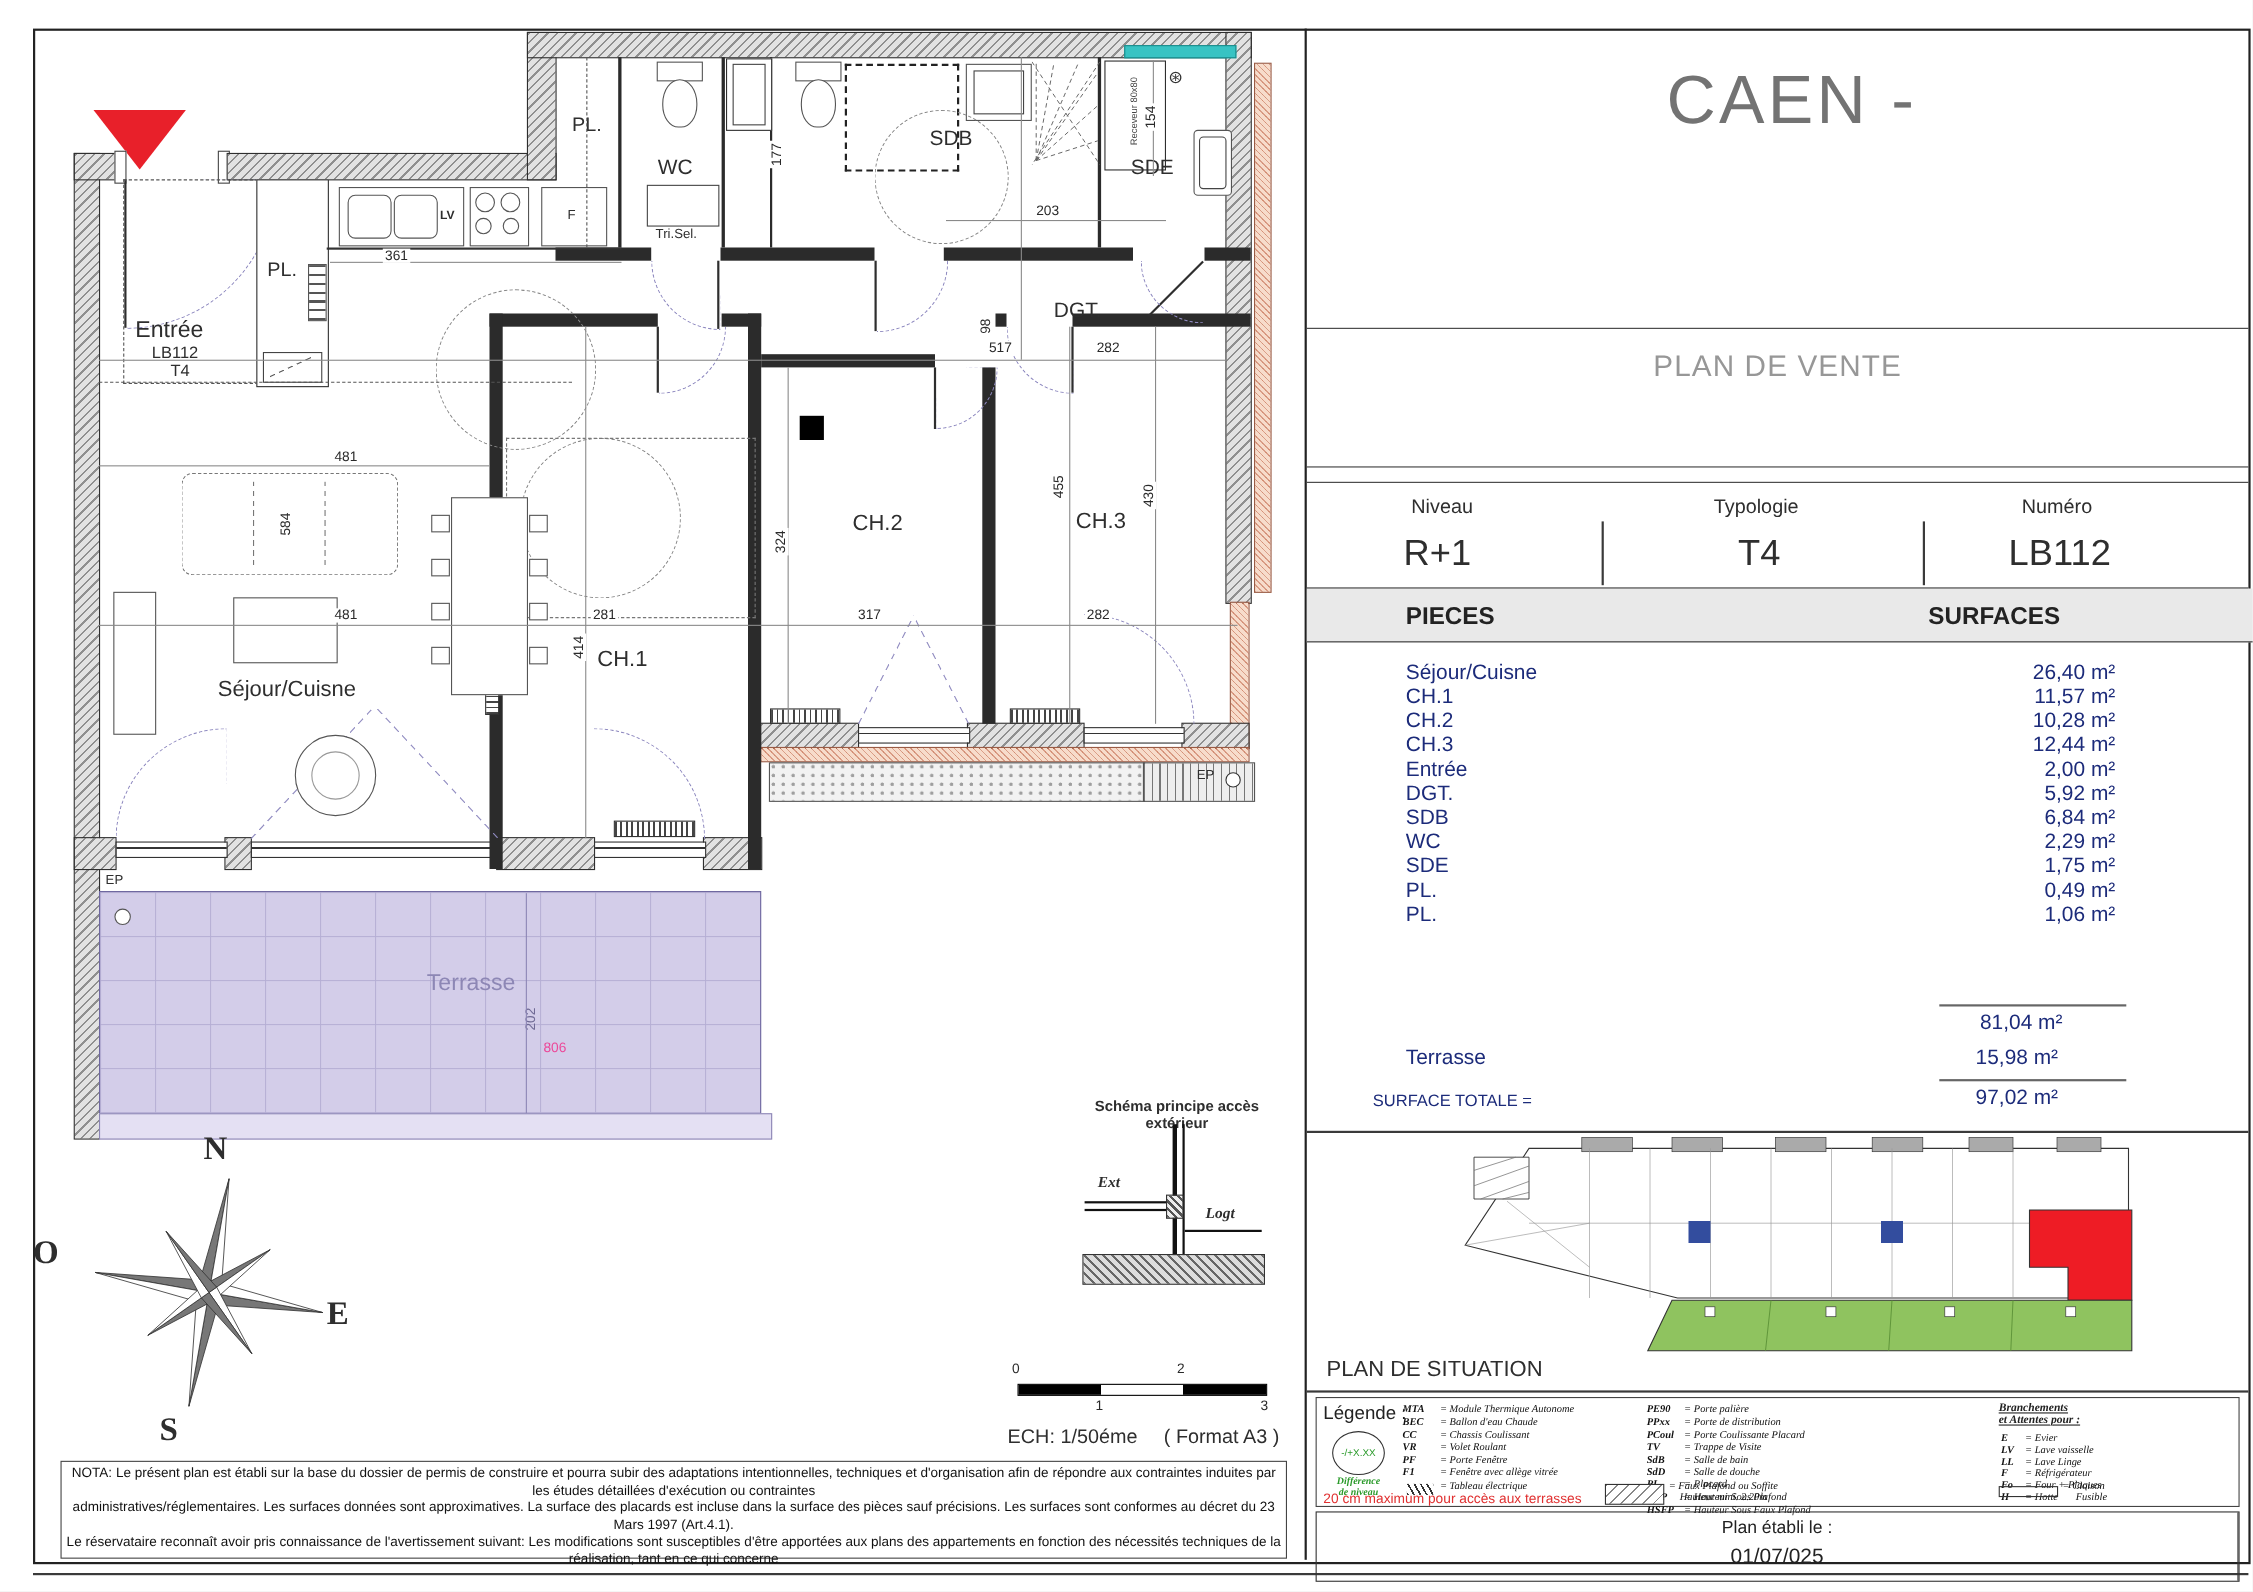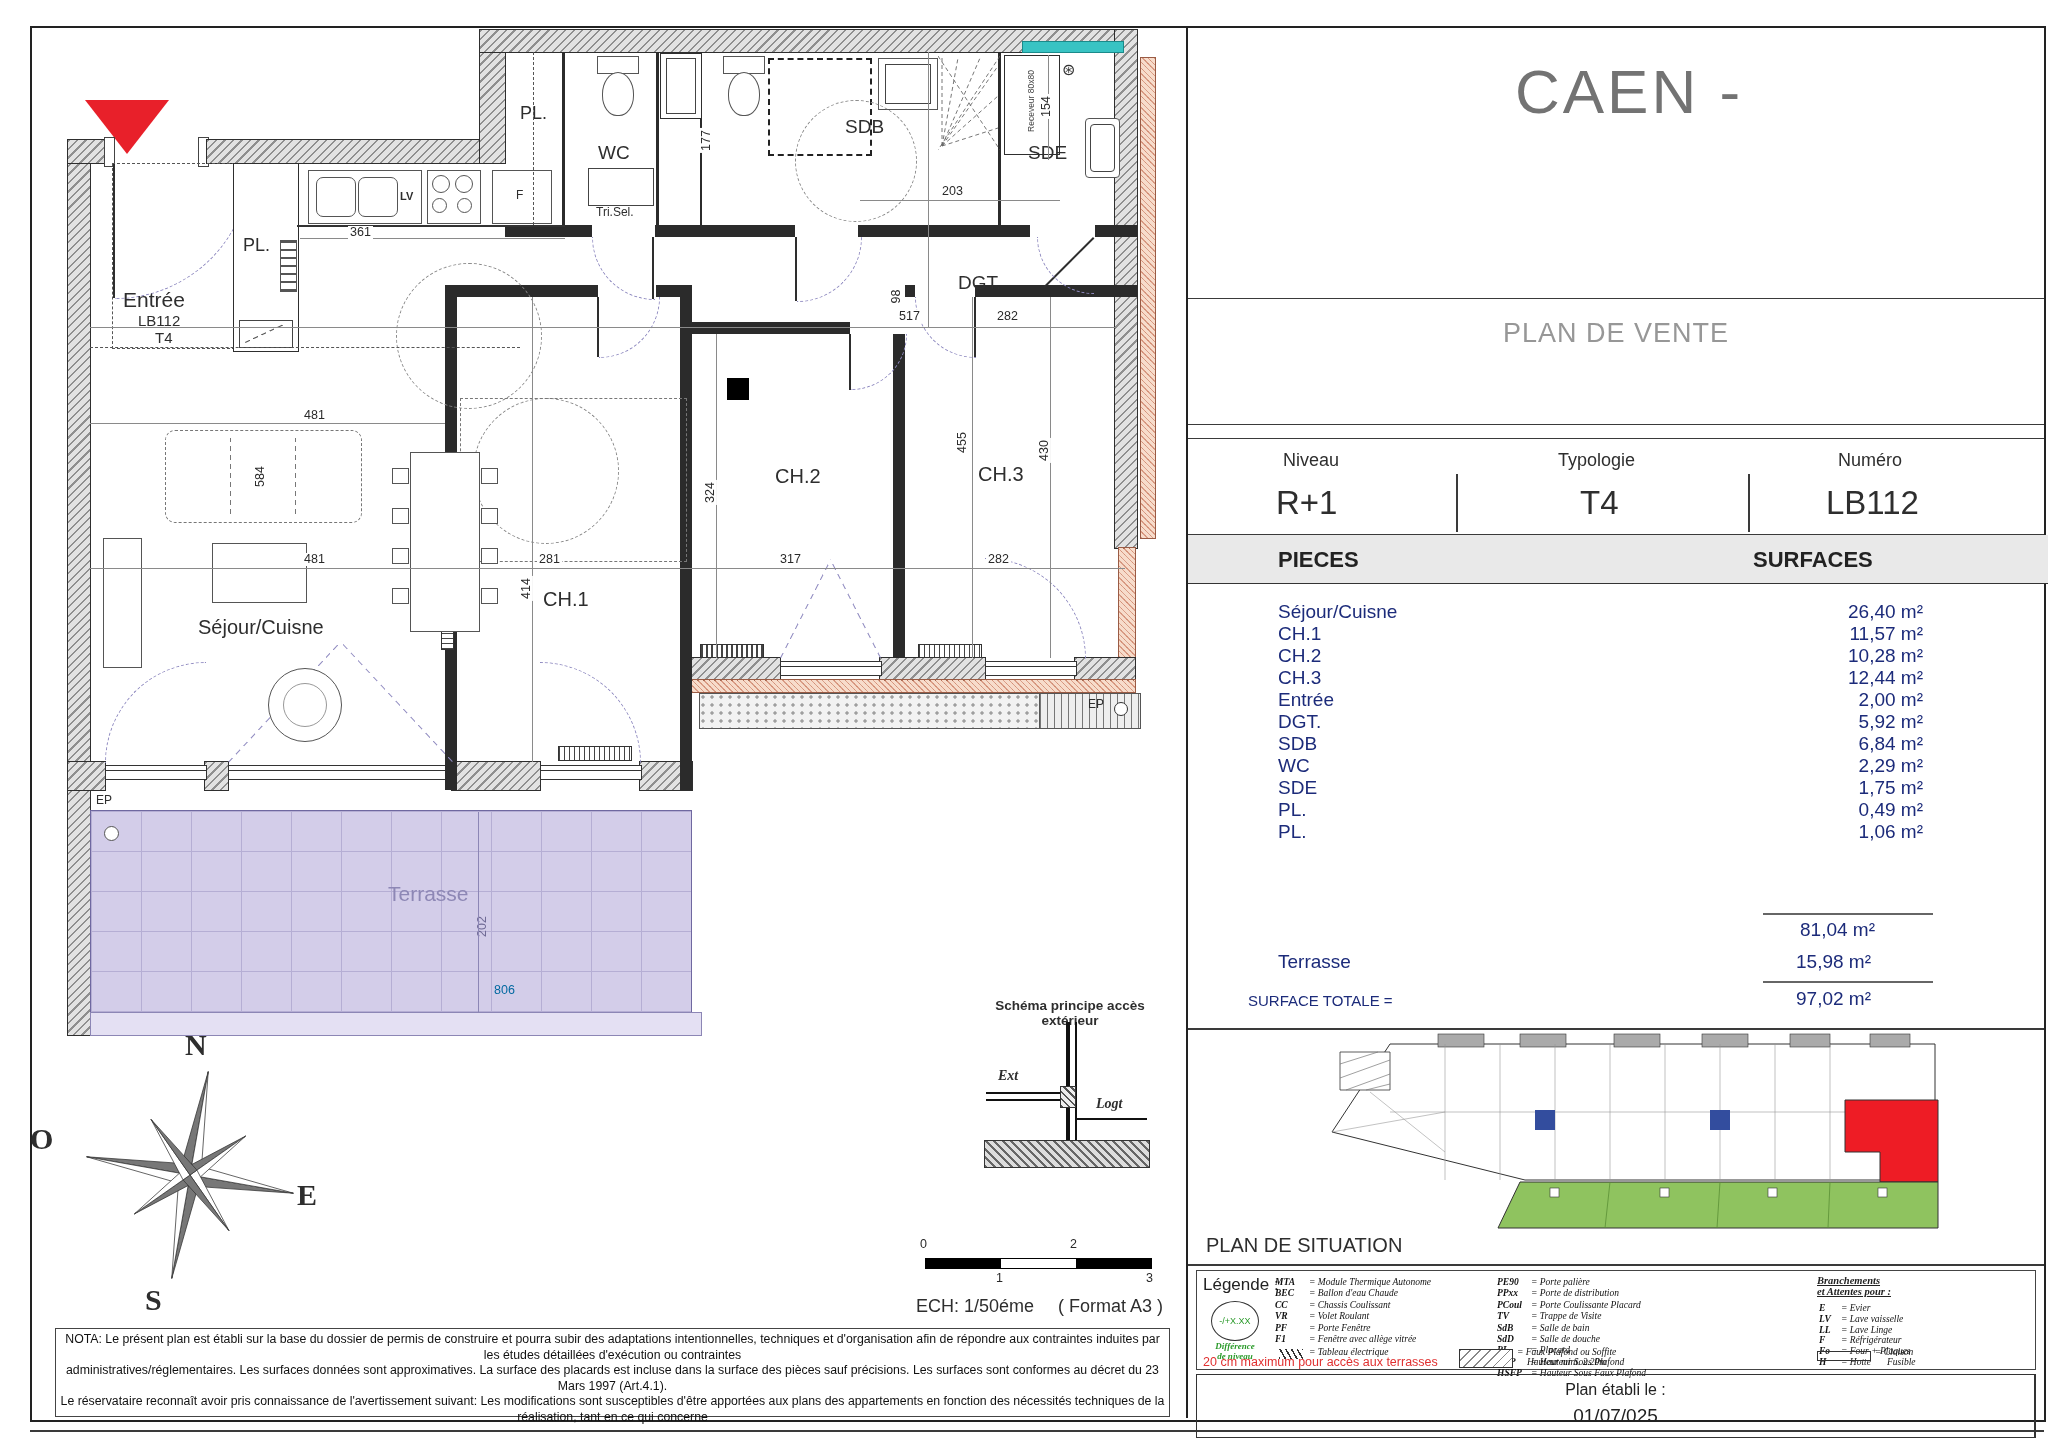--- a/index.html
+++ b/index.html
@@ -247,21 +247,21 @@
     <div class="abs dim" style="left:897px;top:310px;">517</div>
     <div class="abs dim rv" style="left:888px;top:290px;">98</div>
     <div class="abs dim rv" style="left:694px;top:134px;">177</div>
     <div class="abs dim" style="left:940px;top:185px;">203</div>
     <div class="abs dim rv" style="left:1034px;top:100px;">154</div>
 
     <div class="abs terr" style="left:90px;top:810px;width:600px;height:202px;"></div>
     <div class="abs" style="left:90px;top:1012px;width:610px;height:22px;background:#e4e0f3;border:1px solid #8c86b5;"></div>
     <div class="abs lbl" style="left:388px;top:882px;font-size:21px;color:#8d87b5;">Terrasse</div>
     <div class="abs dim rv" style="left:470px;top:920px;background:transparent;color:#6f6a95;">202</div>
-    <div class="abs dim" style="left:492px;top:984px;background:transparent;color:#0369a1;">806</div>
+    <div class="abs dim" style="left:492px;top:946px;background:transparent;color:#ec4899;">806</div>
     <div class="abs" style="left:478px;top:812px;width:1px;height:200px;background:#8c86b5;"></div>
     <div class="abs lbl" style="left:96px;top:793px;font-size:12px;">EP</div>
     <div class="abs" style="left:104px;top:826px;width:13px;height:13px;border:1.2px solid #555;border-radius:50%;background:#fff;"></div>
 
     <svg class="abs" style="left:25px;top:1025px;" width="330" height="290" viewBox="0 0 330 290">
       <g transform="rotate(10 165 150)" stroke="#333" stroke-width="0.7">
         <polygon points="165,45 154,150 165,150" fill="#777"></polygon>
           <polygon points="165,45 176,150 165,150" fill="#fff"></polygon>
         <polygon points="165,255 176,150 165,150" fill="#777"></polygon>
           <polygon points="165,255 154,150 165,150" fill="#fff"></polygon>

